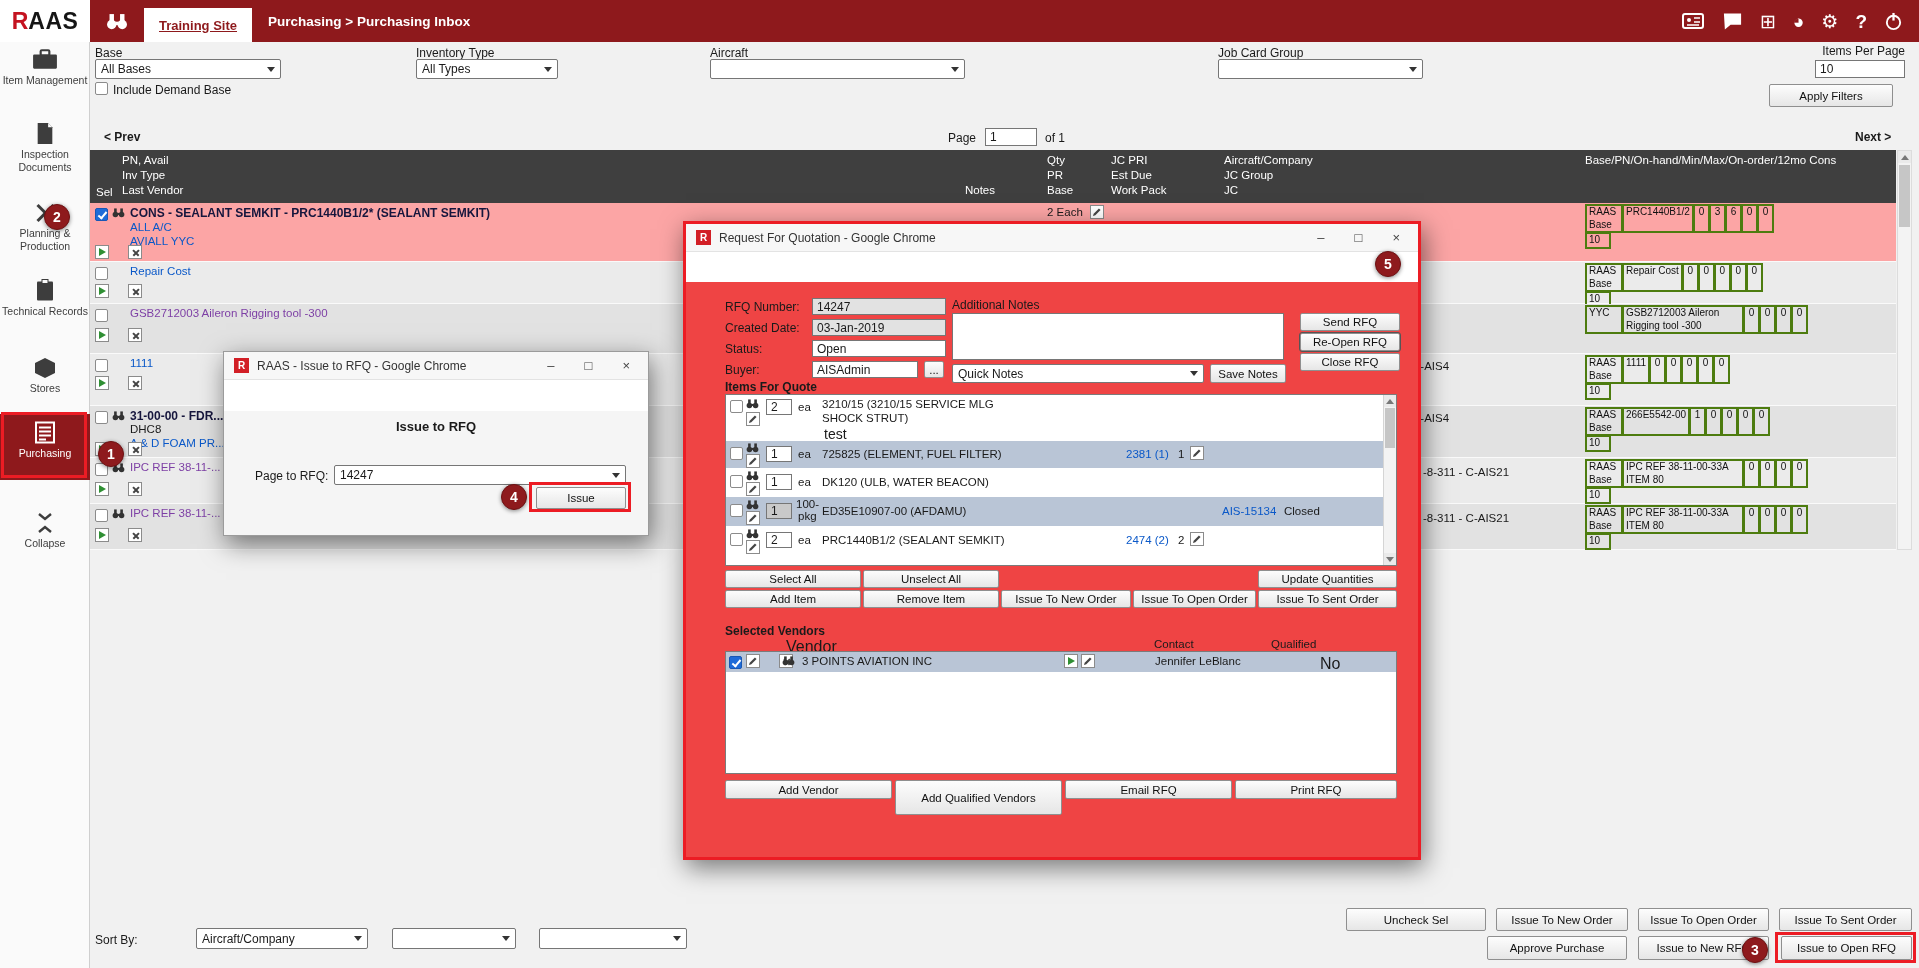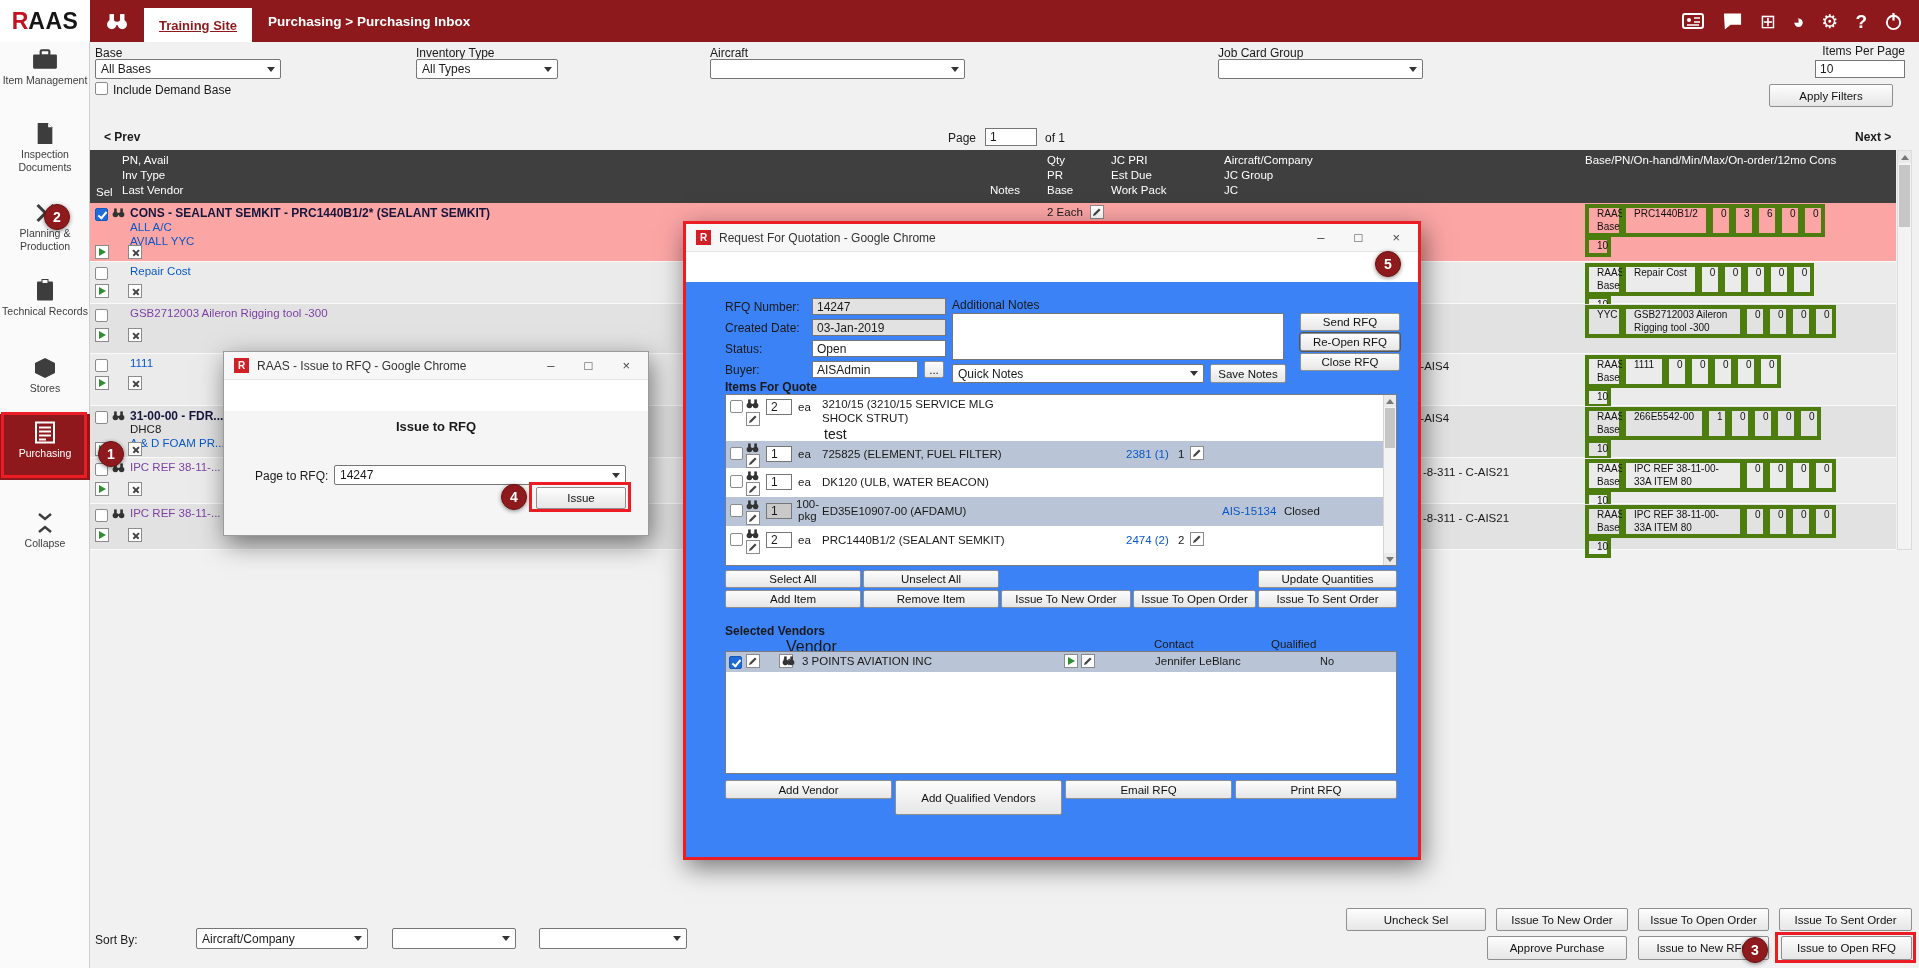--- a/index.html
+++ b/index.html
@@ -37,21 +37,21 @@
 .gic{width:14px;height:14px;border:1px solid #8b8b8b;background:#fff;display:inline-flex;align-items:center;justify-content:center;cursor:pointer}
 .gic::after{content:"";width:0;height:0;border-left:7px solid #2f8f33;border-top:4.5px solid transparent;border-bottom:4.5px solid transparent}
 .link{color:#0a58c8;cursor:pointer}
 .vlink{color:#7d3fa5;cursor:pointer}
 
 .ghead{position:absolute;left:90px;top:150px;width:1806px;height:53px;background:#3f3f3f;color:#fff;font-size:11.5px;z-index:1}
 .grow{position:absolute;left:90px;width:1806px;font-size:11.5px;border-bottom:1px solid #fafafa}
 .rowtitle{font-weight:bold;color:#16163d;font-size:12px;white-space:nowrap}
 .mini{position:absolute;left:1495px;top:2px;font-size:10px;color:#111;line-height:1.25}
 .mrow{display:flex}
-.mc{border:4px solid #4d7c0f;padding:0 8px;margin:-1px -1px 0 0}
+.mc{border:2px solid #4d7c0f;padding:0 2px;margin:-1px -1px 0 0}
 .mc.b{width:38px}.mc.p{max-width:122px}.mc.n{width:17px;text-align:center}.mc.c{width:26px}
 
 .sbv{position:absolute;background:#f3f3f3;border:1px solid #dcdcdc}
 .sbthumb{position:absolute;left:1px;right:1px;background:#c6c6c6}
 .sbarr{position:absolute;left:0;right:0;height:12px;background:#eaeaea;display:flex;align-items:center;justify-content:center}
 .tri-up{width:0;height:0;border-left:4px solid transparent;border-right:4px solid transparent;border-bottom:5px solid #777}
 .tri-dn{width:0;height:0;border-left:4px solid transparent;border-right:4px solid transparent;border-top:5px solid #777}
 
 .cwin{position:absolute;background:#fff;border:1px solid #9b9b9b;box-shadow:3px 8px 24px rgba(0,0,0,.5)}
 .cw-t{height:28px;background:#f7f7f7;border-bottom:1px solid #e3e3e3;display:flex;align-items:center;padding:0 10px;font-size:12px;color:#333}
@@ -206,21 +206,21 @@
     </div>
   <div class="abs flbl" style="left:1045px;top:131px">of 1</div>
   <div class="abs" style="left:1855px;top:130px;font-weight:bold;font-size:12px">Next &gt;</div>
 
   
   <div class="ghead">
     <div class="abs" style="left:6px;top:36px">Sel</div>
     <div class="abs" style="left:32px;top:4px">PN, Avail</div>
     <div class="abs" style="left:32px;top:19px">Inv Type</div>
     <div class="abs" style="left:32px;top:34px">Last Vendor</div>
-    <div class="abs" style="left:850px;top:34px;width:80px;text-align:right">Notes</div>
+    <div class="abs" style="left:850px;top:34px;width:80px;text-align:center">Notes</div>
     <div class="abs" style="left:957px;top:4px">Qty</div>
     <div class="abs" style="left:957px;top:19px">PR</div>
     <div class="abs" style="left:957px;top:34px">Base</div>
     <div class="abs" style="left:1021px;top:4px">JC PRI</div>
     <div class="abs" style="left:1021px;top:19px">Est Due</div>
     <div class="abs" style="left:1021px;top:34px">Work Pack</div>
     <div class="abs" style="left:1134px;top:4px">Aircraft/Company</div>
     <div class="abs" style="left:1134px;top:19px">JC Group</div>
     <div class="abs" style="left:1134px;top:34px">JC</div>
     <div class="abs" style="left:1495px;top:4px">Base/PN/On-hand/Min/Max/On-order/12mo Cons</div>
@@ -468,21 +468,21 @@
   <div class="cwin" style="left:683px;top:221px;width:738px;height:639px;z-index:30;border:3px solid #ec1c24">
     <div class="cw-t">
       <span class="fav">R</span>
       <span>Request For Quotation - Google Chrome</span>
       <span class="wbtns">
         <span>–</span>
         <span>□</span>
         <span>×</span>
       </span>
     </div>
-    <div class="abs" style="left:0;top:58px;right:0;bottom:0;background:#3b82f6">
+    <div class="abs" style="left:0;top:58px;right:0;bottom:0;background:#ef4444">
 
       <div class="abs flbl" style="left:39px;top:18px">RFQ Number:</div>
       <div class="abs inputbx gray" style="left:126px;top:16px;width:134px;height:17px">
           <span>14247</span>
         </div>
       <div class="abs flbl" style="left:39px;top:39px">Created Date:</div>
       <div class="abs inputbx gray" style="left:126px;top:37px;width:134px;height:17px">
           <span>03-Jan-2019</span>
         </div>
       <div class="abs flbl" style="left:39px;top:60px">Status:</div>
@@ -674,21 +674,21 @@
                 <rect x="10.2" y="1.5" width="3.2" height="5"></rect>
               </svg></span>
           <div class="abs" style="left:76px;top:3px;font-size:11.5px">3 POINTS AVIATION INC</div>
           <span class="abs gic" style="left:338px;top:2px"></span>
           <span class="abs icbx" style="left:355px;top:2px">
               <svg width="10" height="10" viewBox="0 0 12 12">
                 <path d="M1.2 10.8l2.8-.8 6.3-6.3-2-2L2 8z" fill="#444"></path>
               </svg>
             </span>
           <div class="abs" style="left:429px;top:3px;font-size:11.5px">Jennifer LeBlanc</div>
-          <div class="abs" style="left:594px;top:3px;font-size:11px">No</div>
+          <div class="abs" style="left:594px;top:3px;font-size:16px">No</div>
         </div>
       </div>
 
       <div class="abs btn" style="left:39px;top:498px;width:167px;height:19px">Add Vendor</div>
       <div class="abs btn" style="left:209px;top:498px;width:167px;height:35px">Add Qualified Vendors</div>
       <div class="abs btn" style="left:379px;top:498px;width:167px;height:19px">Email RFQ</div>
       <div class="abs btn" style="left:549px;top:498px;width:162px;height:19px">Print RFQ</div>
     </div>
   </div>
 

